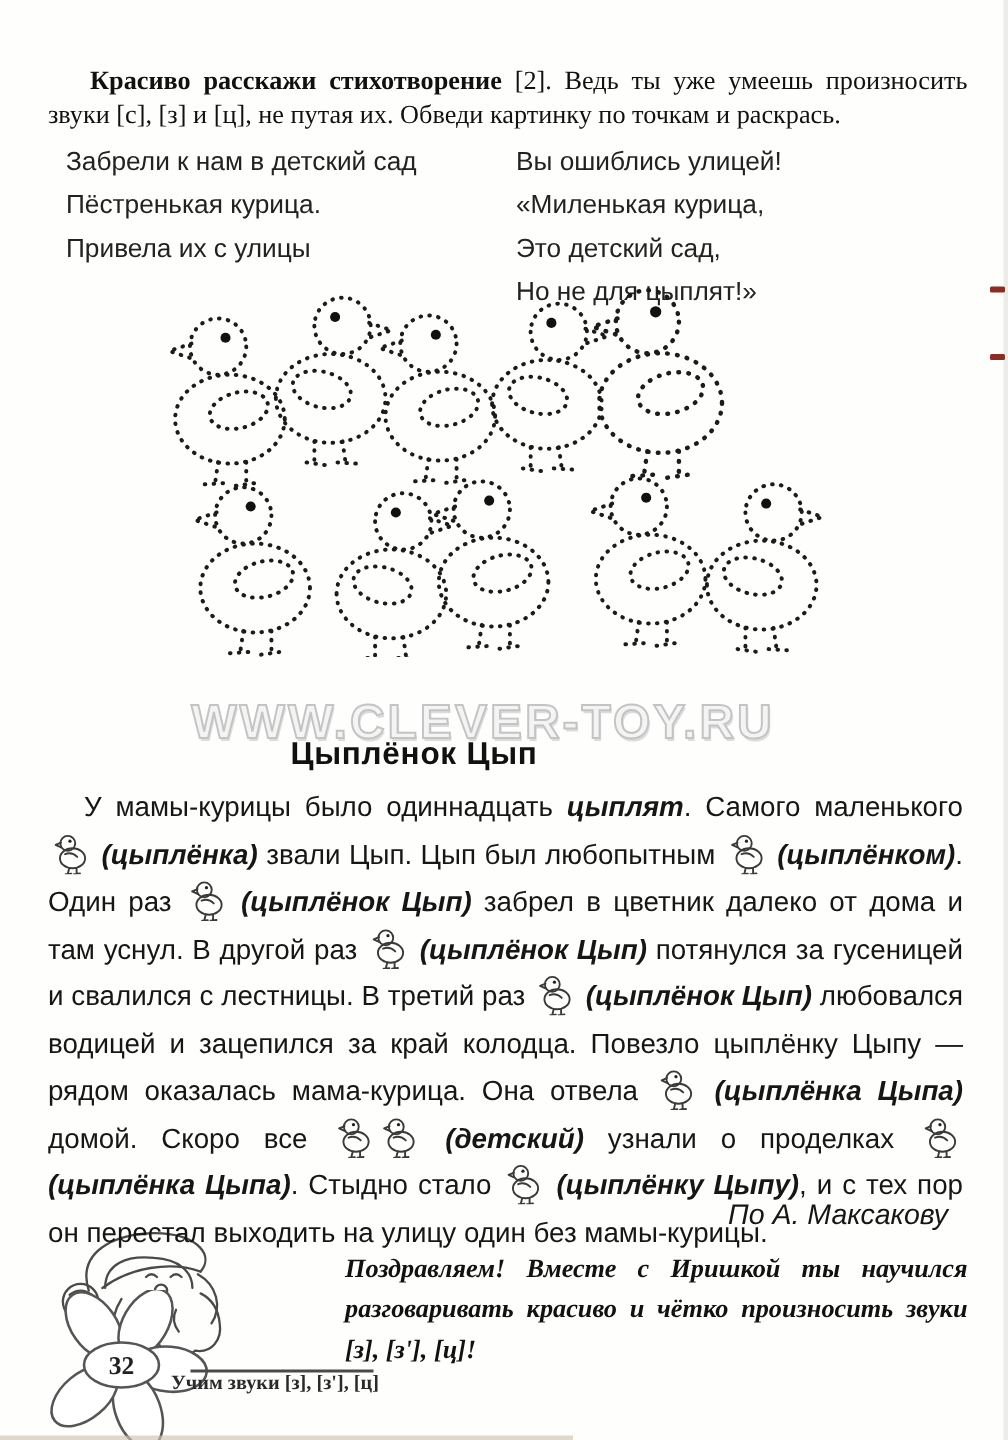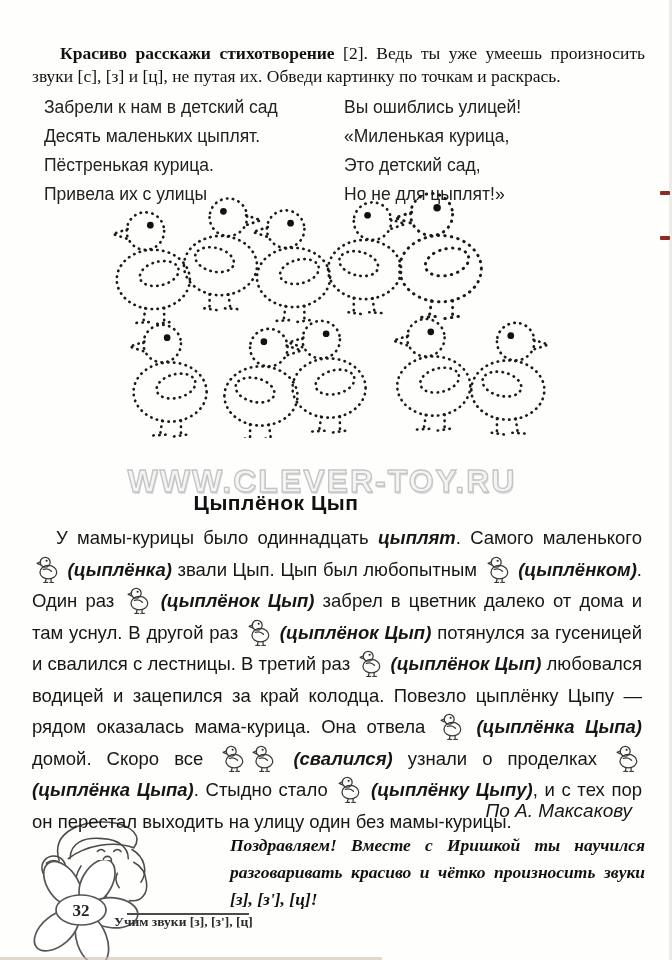--- a/index.html
+++ b/index.html
@@ -116,21 +116,20 @@
   </defs>
 </svg>
 
 <div class="page">
 
   <p class="instr instr-top"><b>Красиво расскажи стихотворение</b><span> [2]. Ведь ты уже умеешь произносить звуки [с], [з] и [ц], не путая их. Обведи картинку по точкам и раскрась.</span></p>
 
   <div class="poem">
     <div class="poem-col left">
       <div>Забрели к нам в детский сад</div>
-      <div>Десять маленьких цыплят.</div>
       <div>Пёстренькая курица.</div>
       <div>Привела их с улицы</div>
     </div>
     <div class="poem-col right">
       <div>Вы ошиблись улицей!</div>
       <div>«Миленькая курица,</div>
       <div>Это детский сад,</div>
       <div>Но не для цыплят!»</div>
     </div>
   </div>
@@ -161,21 +160,21 @@
       </svg><span class="story-em"> (цыплёнок Цып)</span><span> забрел в цветник далеко от дома и там уснул. В другой раз </span><svg class="chick-inline" viewBox="0 0 24 31">
         <use href="#ichick"></use>
       </svg><span class="story-em"> (цыплёнок Цып)</span><span> потянулся за гусеницей и свалился с лестницы. В третий раз </span><svg class="chick-inline" viewBox="0 0 24 31">
         <use href="#ichick"></use>
       </svg><span class="story-em"> (цыплёнок Цып)</span><span> любовался водицей и зацепился за край колодца. Повезло цыплёнку Цыпу — рядом оказалась мама-курица. Она отвела </span><svg class="chick-inline" viewBox="0 0 24 31">
         <use href="#ichick"></use>
       </svg><span class="story-em"> (цыплёнка Цыпа)</span><span> домой. Скоро все </span><svg class="chick-inline" viewBox="0 0 24 31">
         <use href="#ichick"></use>
       </svg><svg class="chick-inline" viewBox="0 0 24 31">
         <use href="#ichick"></use>
-      </svg><span class="story-em"> (свалился)</span><span> узнали о проделках </span><svg class="chick-inline" viewBox="0 0 24 31">
+      </svg><span class="story-em"> (детский)</span><span> узнали о проделках </span><svg class="chick-inline" viewBox="0 0 24 31">
         <use href="#ichick"></use>
       </svg><span class="story-em"> (цыплёнка Цыпа)</span><span>. Стыдно стало </span><svg class="chick-inline" viewBox="0 0 24 31">
         <use href="#ichick"></use>
       </svg><span class="story-em"> (цыплёнку Цыпу)</span><span>, и с тех пор он перестал выходить на улицу один без мамы-курицы.</span></p>
   <div class="attribution">По А. Максакову</div>
 
   <svg class="gnome" width="190" height="100" viewBox="0 0 200 110">
     <g fill="none" stroke="#4a4a4a" stroke-width="1.7" stroke-linecap="round" stroke-linejoin="round">
       <path d="M32,50 C22,18 58,6 86,8 C112,10 124,24 114,36"></path>
       <path d="M114,36 C92,28 62,33 42,48"></path>

